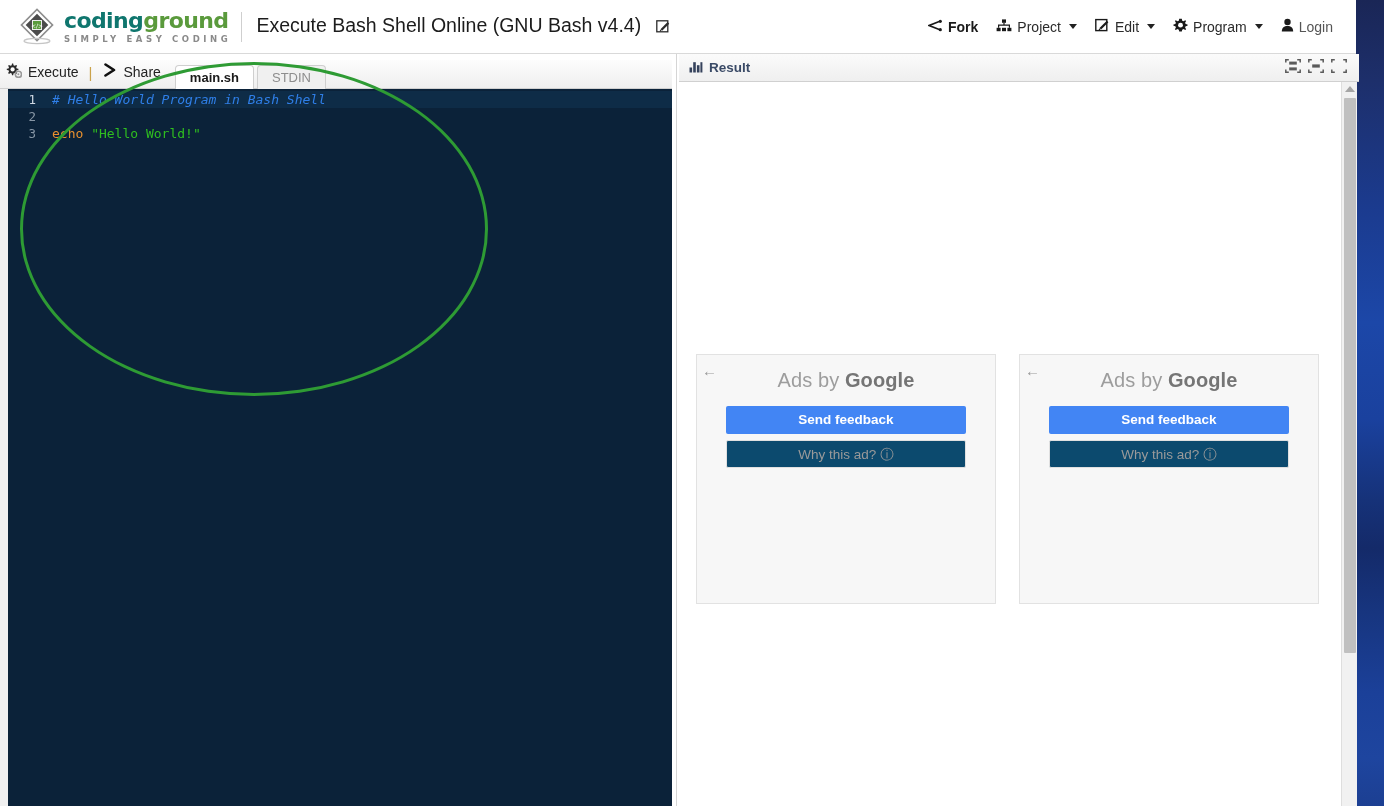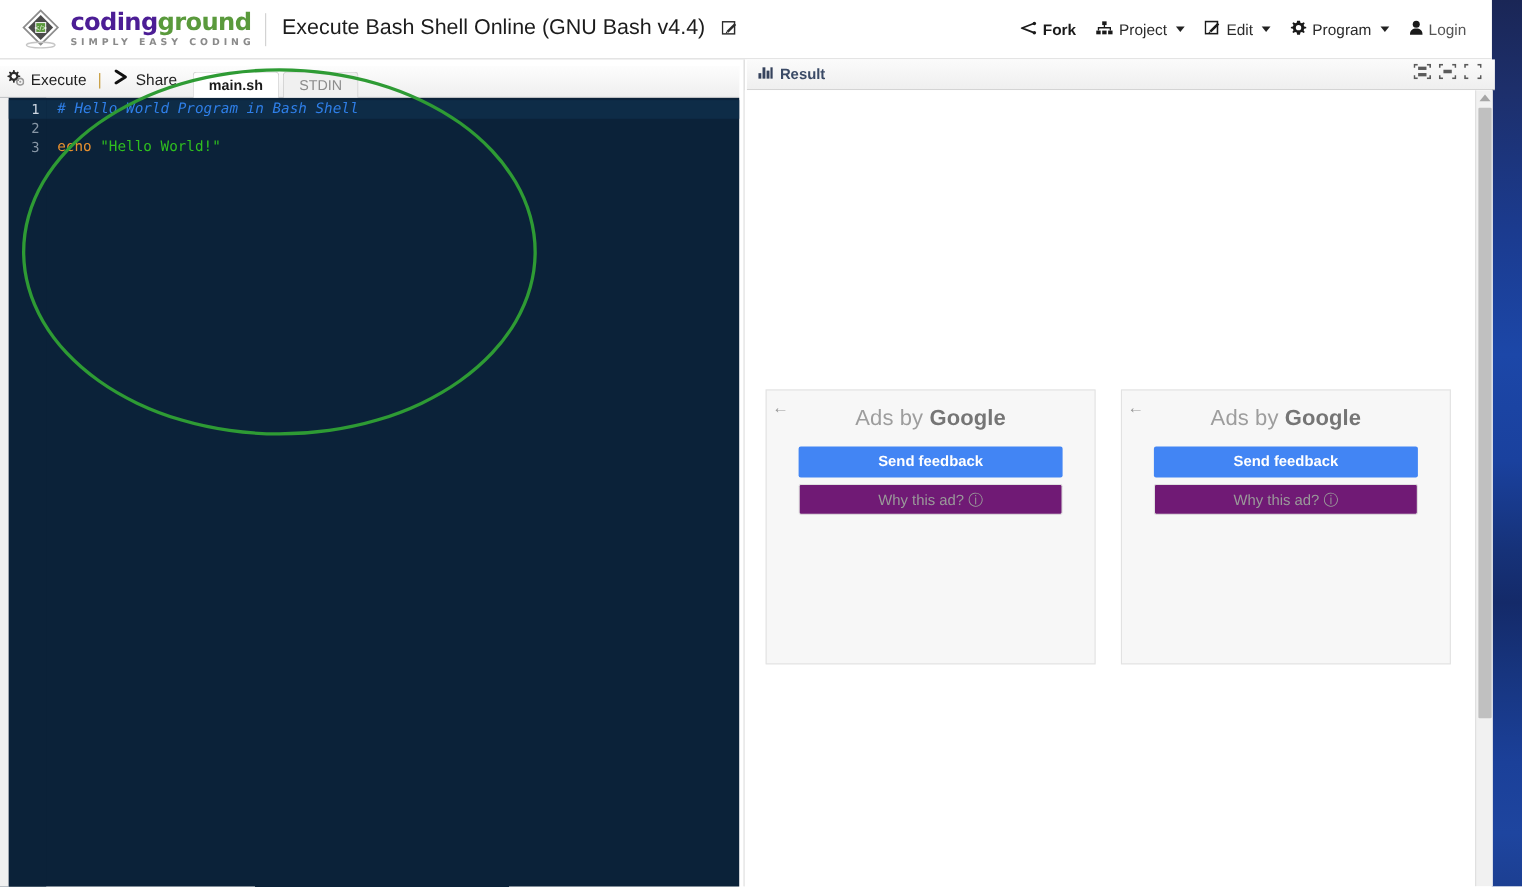--- a/index.html
+++ b/index.html
@@ -55,21 +55,21 @@
     flex: 0 0 38px;
     margin-right: 8px;
   }
   .logo-text { line-height: 1; }
   .logo-main {
     font-family: "DejaVu Sans", sans-serif;
     font-size: 22px;
     font-weight: bold;
     letter-spacing: -0.6px;
   }
-  .logo-coding { color: #4c1d95; }
+  .logo-coding { color: #0f766e; }
   .logo-ground { color: #5a9a3c; }
   .logo-tag {
     font-family: "DejaVu Sans", sans-serif;
     font-size: 8.5px;
     letter-spacing: 3.6px;
     color: #8a8a8a;
     margin-top: 3px;
     font-weight: bold;
   }
   .title-sep {
@@ -331,21 +331,21 @@
     font-weight: bold;
     text-align: center;
     border-radius: 2px;
     cursor: pointer;
   }
   .ad-btn-secondary {
     display: block;
     margin: 6px auto 0 auto;
     width: 240px; height: 28px;
     line-height: 28px;
-    background: #701a75;
+    background: #0c4a6e;
     color: #9a9a9a;
     font-size: 13.5px;
     text-align: center;
     border: 1px solid #e0e0e0;
     border-radius: 2px;
     cursor: pointer;
   }
 
   
   .annot-ellipse {

